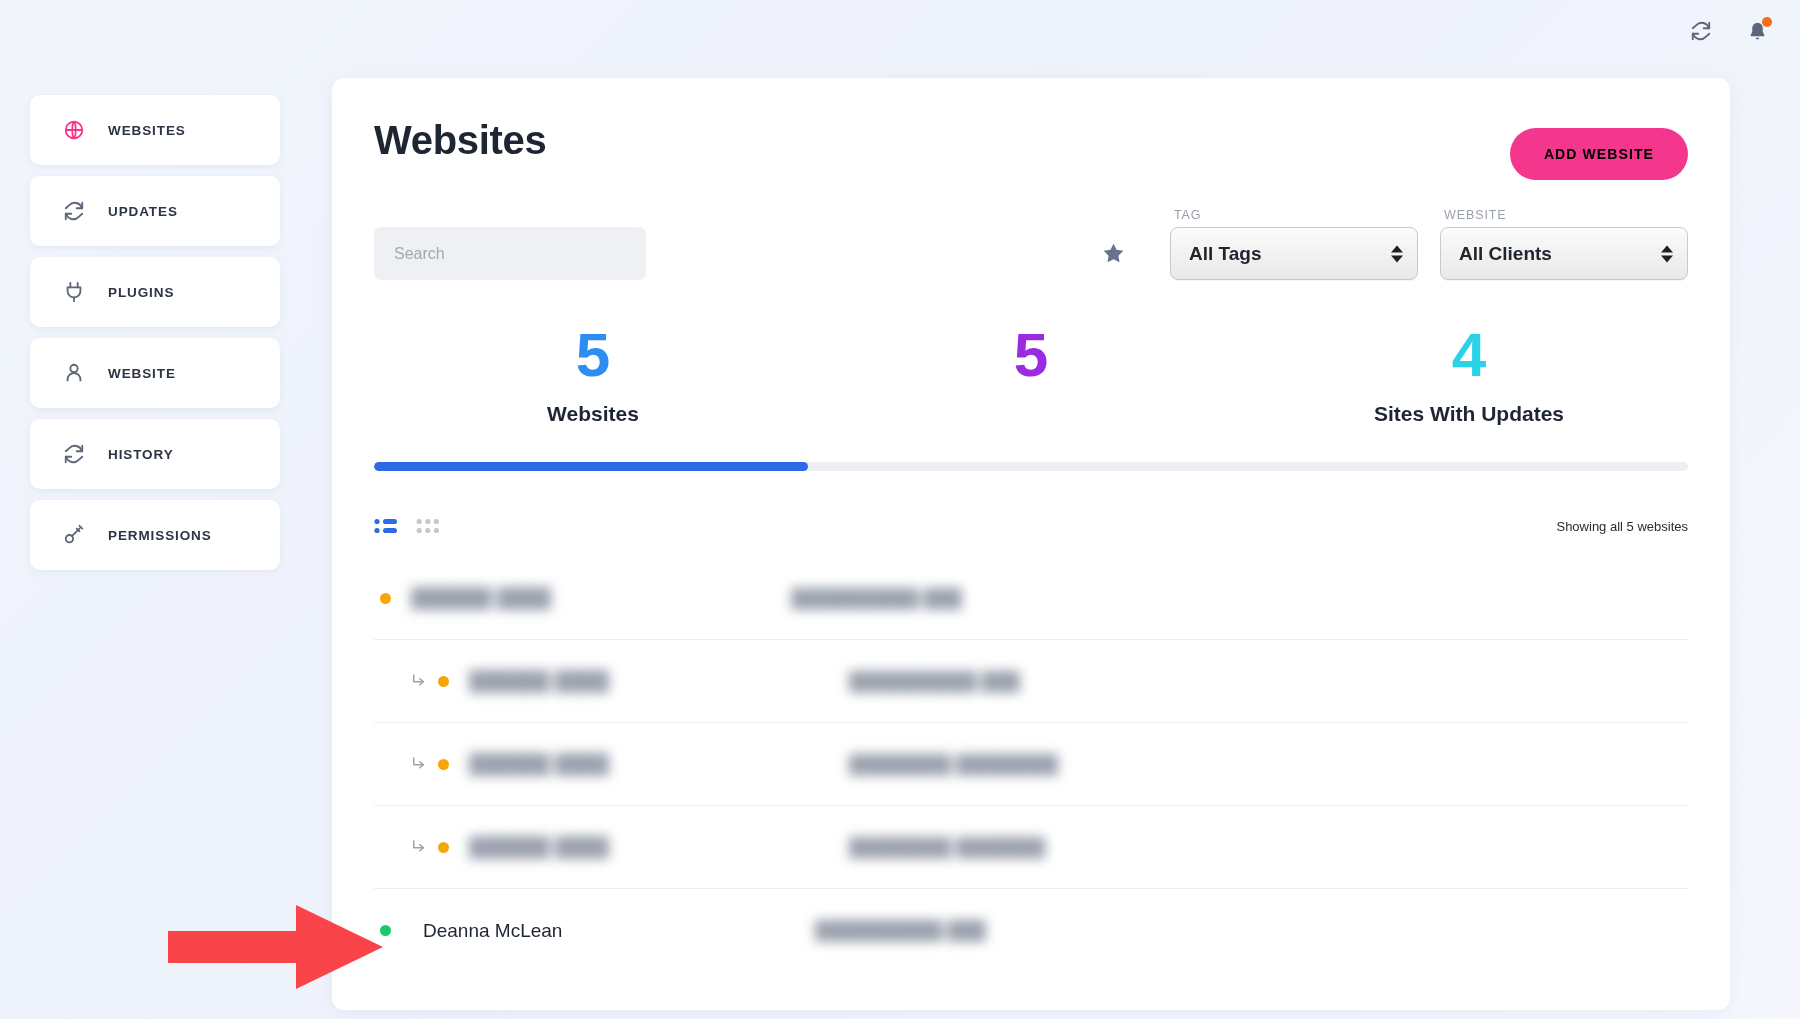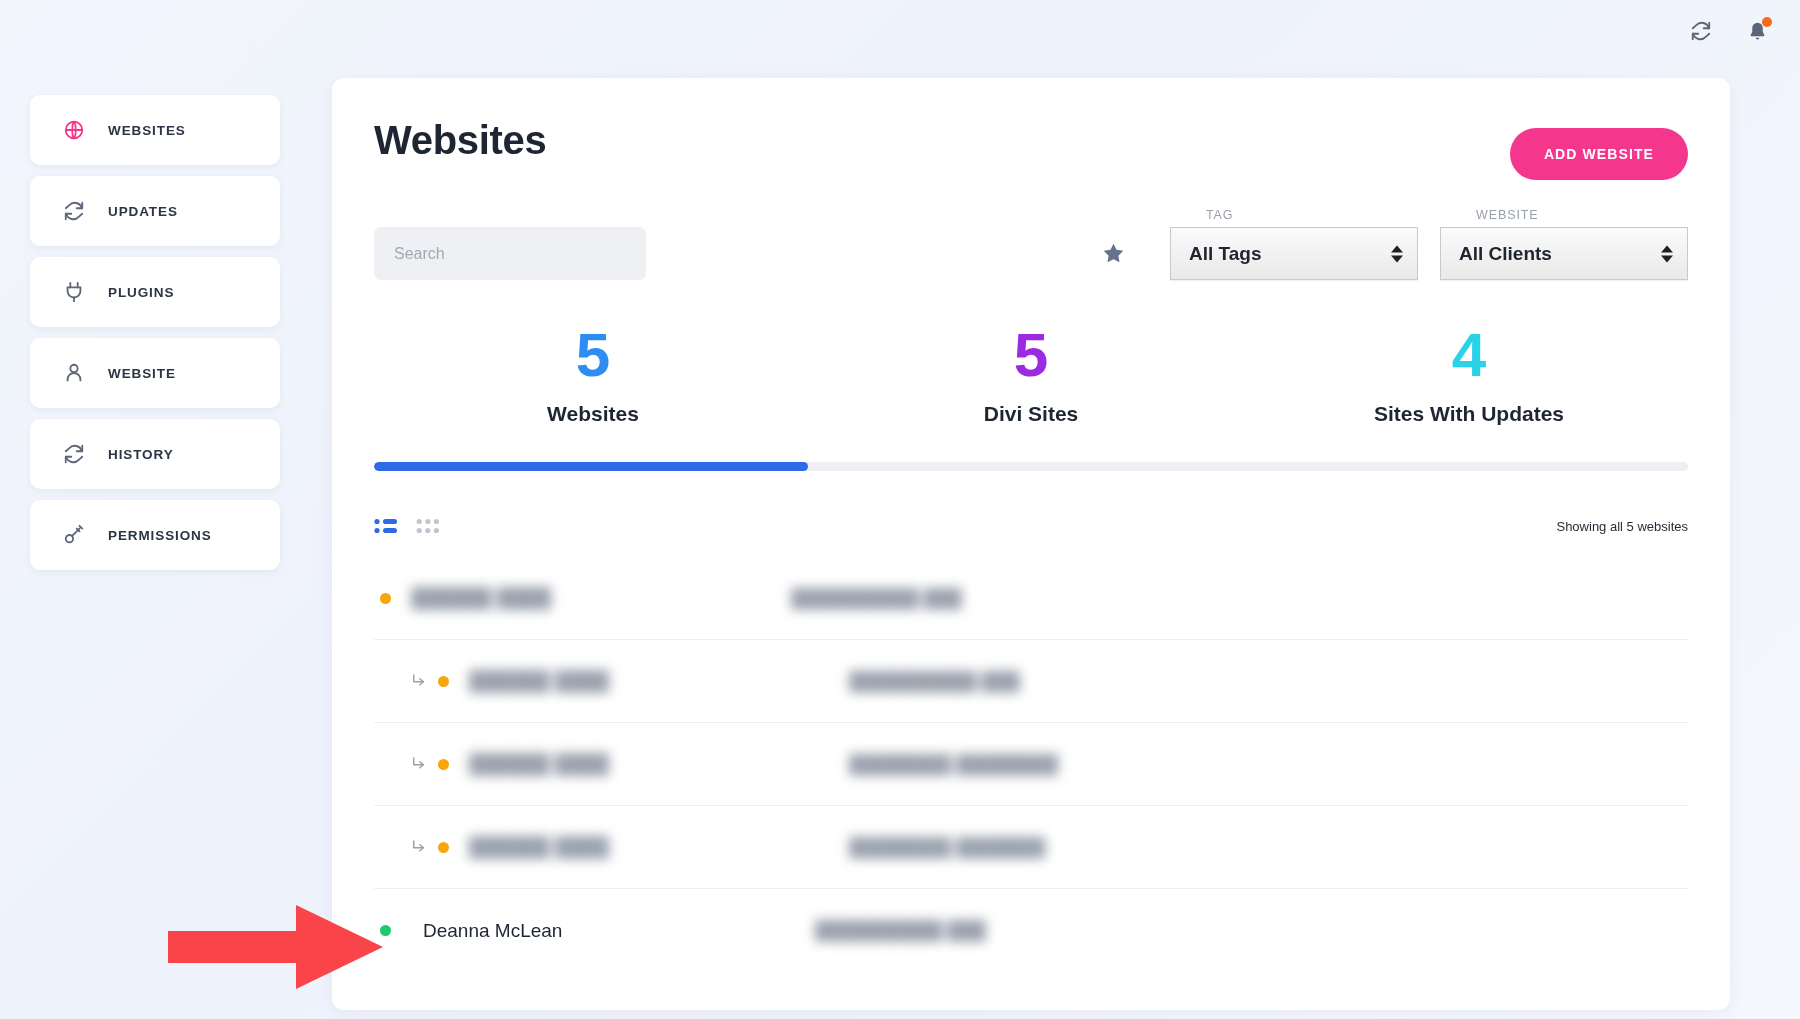--- a/index.html
+++ b/index.html
@@ -52,21 +52,21 @@
     box-shadow: 0 3px 16px rgba(120,135,175,0.10);
     overflow: hidden;
   }
 
   .card-head {
     display: flex; align-items: flex-start; justify-content: space-between;
     padding: 40px 42px 0 42px;
   }
   #page-title { font-size: 40px; font-weight: 700; color: #1f2633; letter-spacing: -0.3px; }
   #add-website-btn {
-    background: #f5368d; color: #ffffff; border: none;
+    background: #f5368d; color: #000000; border: none;
     border-radius: 26px; height: 52px; padding: 0 34px;
     font-family: "Liberation Sans", sans-serif;
     font-size: 14px; font-weight: 700; letter-spacing: 1.1px;
     cursor: pointer; margin-top: 10px;
   }
 
   
   .filter-row {
     display: flex; align-items: flex-end; padding: 28px 42px 0 42px; gap: 0;
   }
@@ -74,26 +74,26 @@
     width: 272px; height: 53px; background: #eff0f3; border: none;
     border-radius: 7px; padding: 0 20px;
     font-family: "Liberation Sans", sans-serif; font-size: 16px; color: #3a4152;
   }
   #search-input::placeholder { color: #a3a8b4; }
   .filter-spacer { flex: 1; }
   #fav-star { margin: 0 22px 14px 0; cursor: pointer; display:flex; }
   .select-group { display: flex; flex-direction: column; margin-left: 22px; }
   .select-label {
     font-size: 12.5px; letter-spacing: 0.9px; color: #9aa0ab;
-    margin-bottom: 5px; padding-left: 4px; margin-left: 32px;
+    margin-bottom: 5px; padding-left: 4px;
   }
   .select-box {
     position: relative; width: 248px; height: 53px;
     background: linear-gradient(180deg,#fbfbfb 0%, #e9e9ea 100%);
-    border: 1px solid #c9c9cc; border-radius: 0;
+    border: 1px solid #c9c9cc; border-radius: 8px;
     display: flex; align-items: center; padding: 0 0 0 18px;
     box-shadow: 0 1px 1px rgba(0,0,0,0.05);
     cursor: pointer;
   }
   .select-box .sel-value { font-size: 19px; font-weight: 700; color: #20262f; }
   .stepper { position: absolute; right: 14px; top: 50%; transform: translateY(-50%);
     display: flex; flex-direction: column; gap: 3px; }
   .stepper i { width: 0; height: 0; border-left: 6px solid transparent; border-right: 6px solid transparent; display:block;}
   .stepper i.up { border-bottom: 7px solid #1c2128; }
   .stepper i.dn { border-top: 7px solid #1c2128; }
@@ -271,21 +271,20 @@
     </div>
   </div>
 
   <div class="stats-row">
     <div class="stat">
       <div class="stat-value" id="stat0" style="color: rgb(46, 141, 240);">5</div>
       <div class="stat-label">Websites</div>
     </div>
     <div class="stat">
       <div class="stat-value" id="stat1" style="color: rgb(155, 42, 224);">5</div>
-      <div class="stat-label">Divi Sites</div>
     </div>
     <div class="stat">
       <div class="stat-value" id="stat2" style="color: rgb(42, 210, 232);">4</div>
       <div class="stat-label">Sites With Updates</div>
     </div>
   </div>
 
   <div class="progress-wrap">
     <div class="progress-track" style="background: rgb(237, 239, 243);">
       <div class="progress-fill" id="progress-fill" style="width: 33%; background: rgb(46, 106, 230);"></div>

